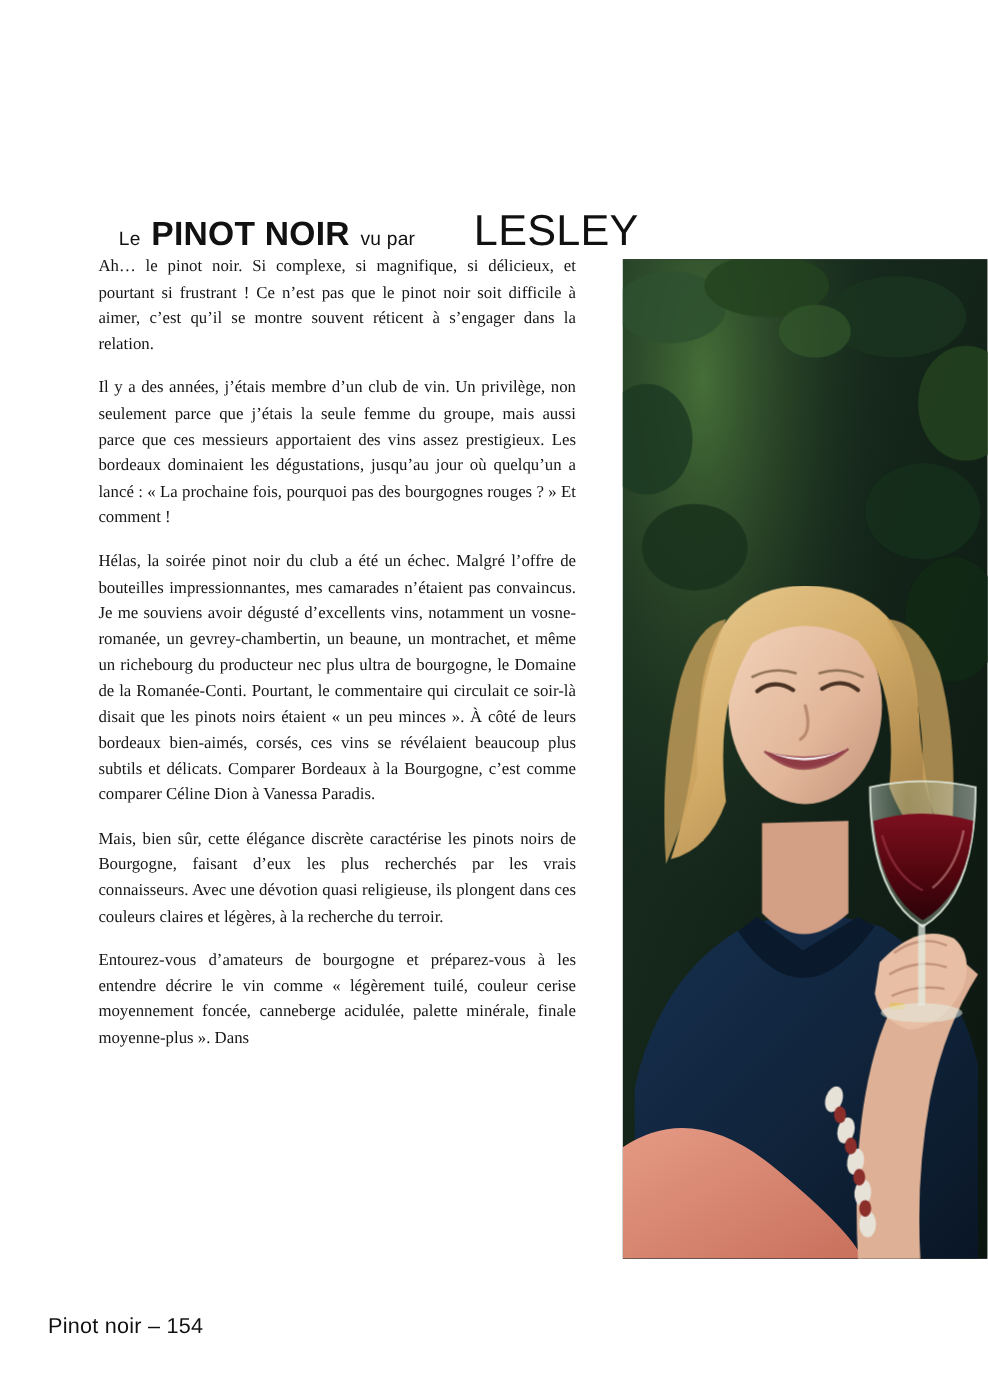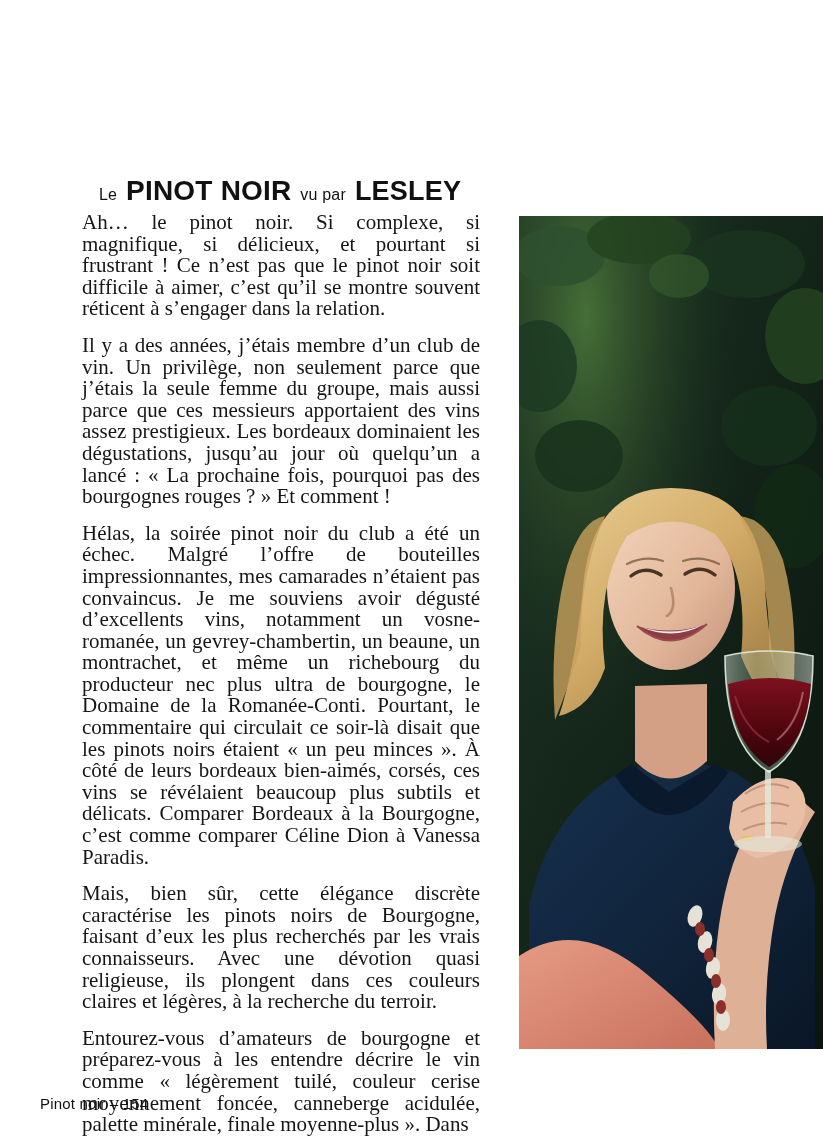--- a/index.html
+++ b/index.html
@@ -34,32 +34,33 @@
     font-size: 16px;
     font-weight: 400;
     letter-spacing: 0.2px;
   }
   .title .big {
     font-size: 28px;
     font-weight: 700;
     letter-spacing: 0.2px;
   }
   .title .big-light {
-    font-size: 27px;
-    font-weight: 700;
-    letter-spacing: 0.2px;
+    font-size: 36px;
+    font-weight: 400;
+    letter-spacing: 0.2px;
+    margin-left: 40px;
   }
 
   
   .text-col {
     position: absolute;
     left: 82px;
     top: 212px;
     width: 398px;
-    font-size: 21px;
+    font-size: 14px;
     line-height: 21.6px;
     text-align: justify;
     text-justify: inter-word;
     hyphens: manual;
     color: #161616;
   }
   .text-col p {
     margin: 0 0 15px 0;
   }
   .text-col p:last-child {
@@ -81,21 +82,21 @@
     width: 100%;
     height: 100%;
   }
 
   
   .footer {
     position: absolute;
     left: 40px;
     top: 1095px;
     font-family: "Liberation Sans", sans-serif;
-    font-size: 15px;
+    font-size: 18px;
     color: #111111;
     letter-spacing: 0.2px;
   }
 </style>
 </head>
 <body>
 
 <div class="page">
 
   <h1 class="title">

